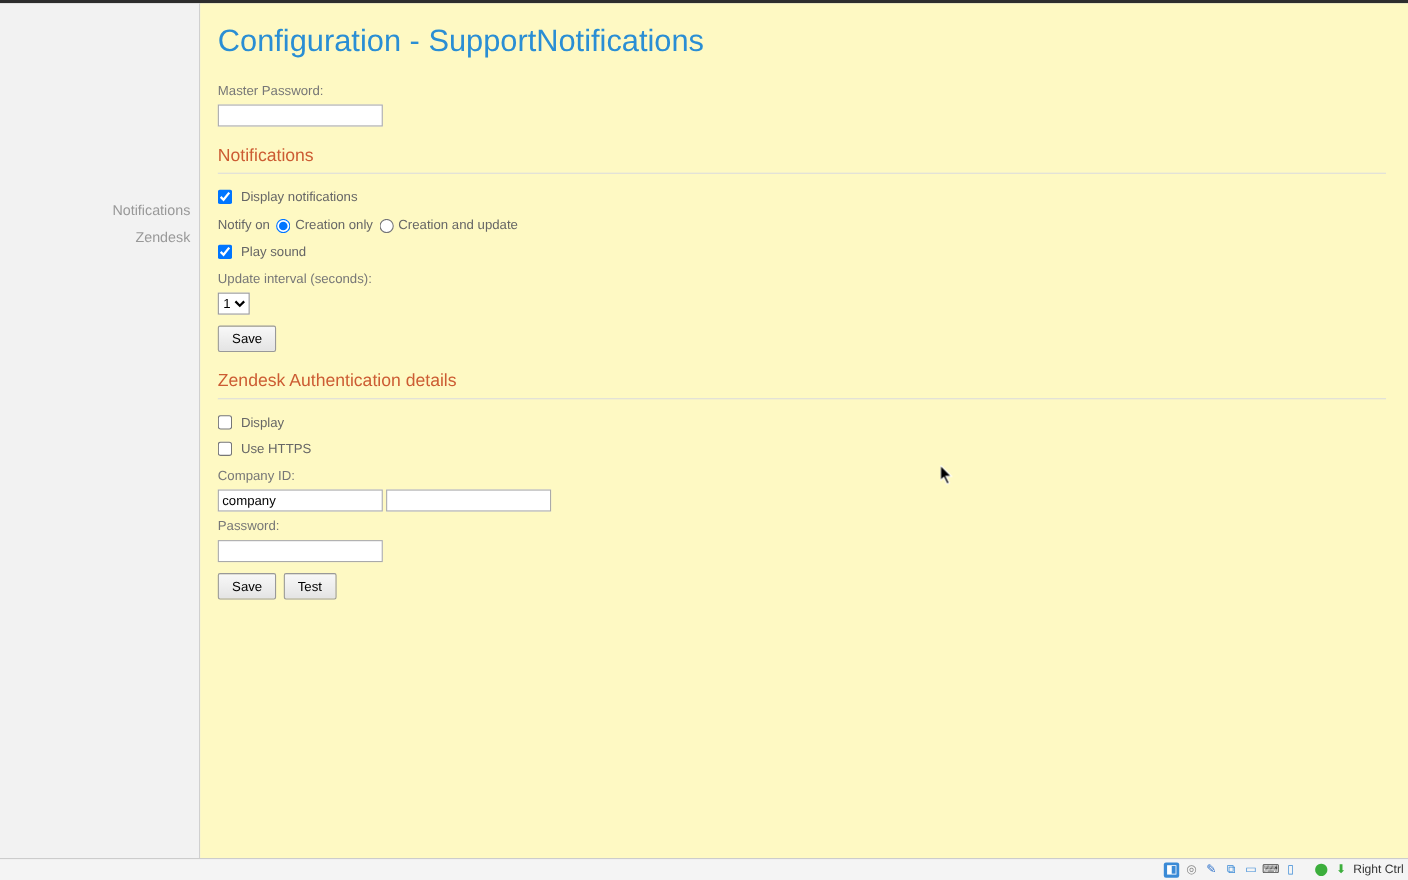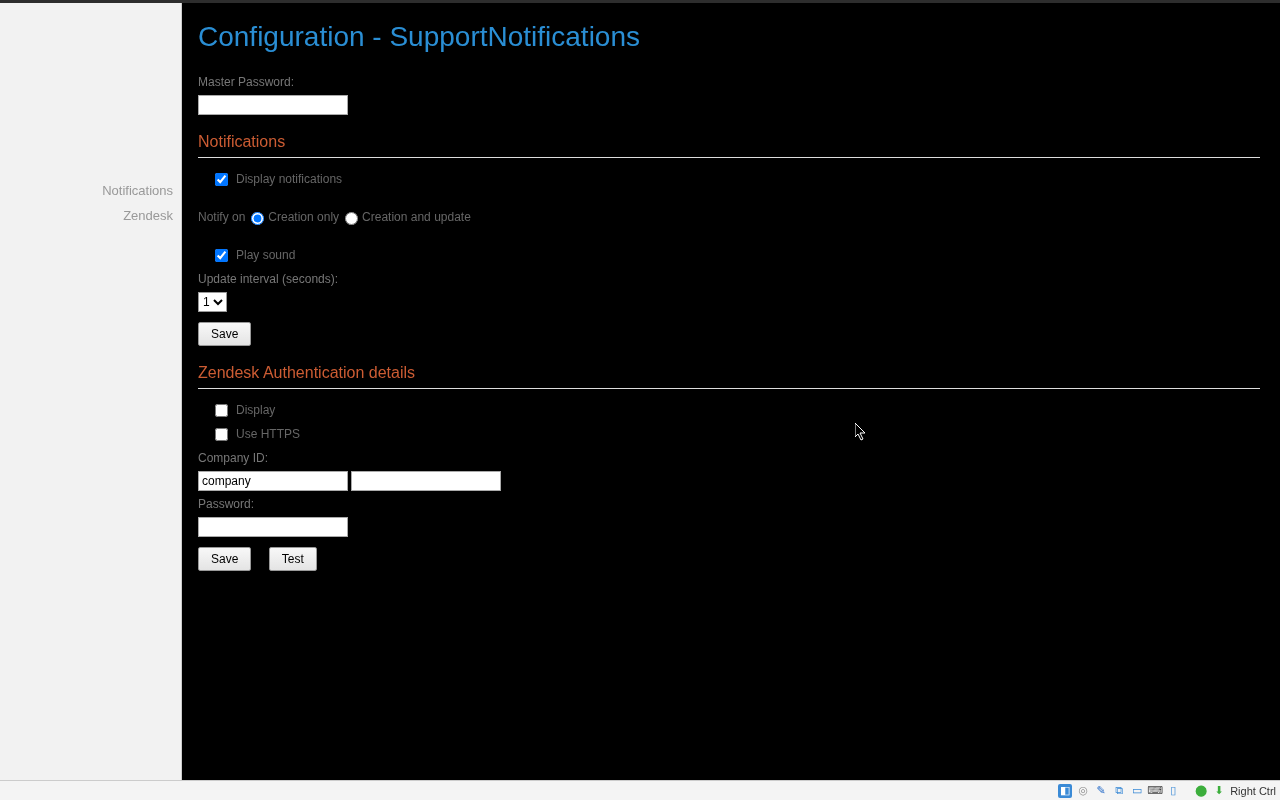--- a/index.html
+++ b/index.html
@@ -29,21 +29,21 @@
   }
   .sidebar a {
     display: block;
     padding: 5px 8px 5px 0;
     color: #999;
     text-decoration: none;
     font-size: 13px;
   }
   .main {
     flex: 1;
-    background: #000000;
+    background: #fef9c3;
     padding: 10px 20px 20px 16px;
     overflow: auto;
   }
   h1.page-title {
     font-size: 28px;
     font-weight: normal;
     color: #2a8ed4;
     margin: 8px 0 22px 0;
   }
   .field-label {
@@ -66,50 +66,49 @@
     font-weight: normal;
     color: #cc5c33;
     margin: 18px 0 6px 0;
   }
   hr.section-rule {
     border: none;
     border-top: 1px solid #ddd;
     margin: 0 0 14px 0;
   }
   .chk-row {
-    margin: 10px 17px;
-    display: flex;
-    align-items: center;
+    margin: 10px 0;
+    display: flex;
     gap: 8px;
   }
   .chk-row input[type="checkbox"],
   .chk-row input[type="radio"] {
     margin: 0;
   }
   .inline-row {
-    margin: 23px 0;
+    margin: 10px 0;
     display: flex;
     align-items: center;
     gap: 1px;
   }
   select {
     font-size: 12px;
     border: 1px solid #999;
     background: #fff;
     height: 20px;
   }
   button {
     font-family: inherit;
     font-size: 12px;
     padding: 4px 12px;
     border: 1px solid #999;
     background: linear-gradient(#f8f8f8,#e4e4e4);
     border-radius: 2px;
     cursor: pointer;
-    margin-right: 14px;
+    margin-right: 3px;
   }
   .btn-row { margin-top: 10px; }
 
   
   .taskbar {
     position: fixed;
     left: 0; right: 0; bottom: 0;
     height: 20px;
     background: #f4f4f4;
     border-top: 1px solid #ccc;

